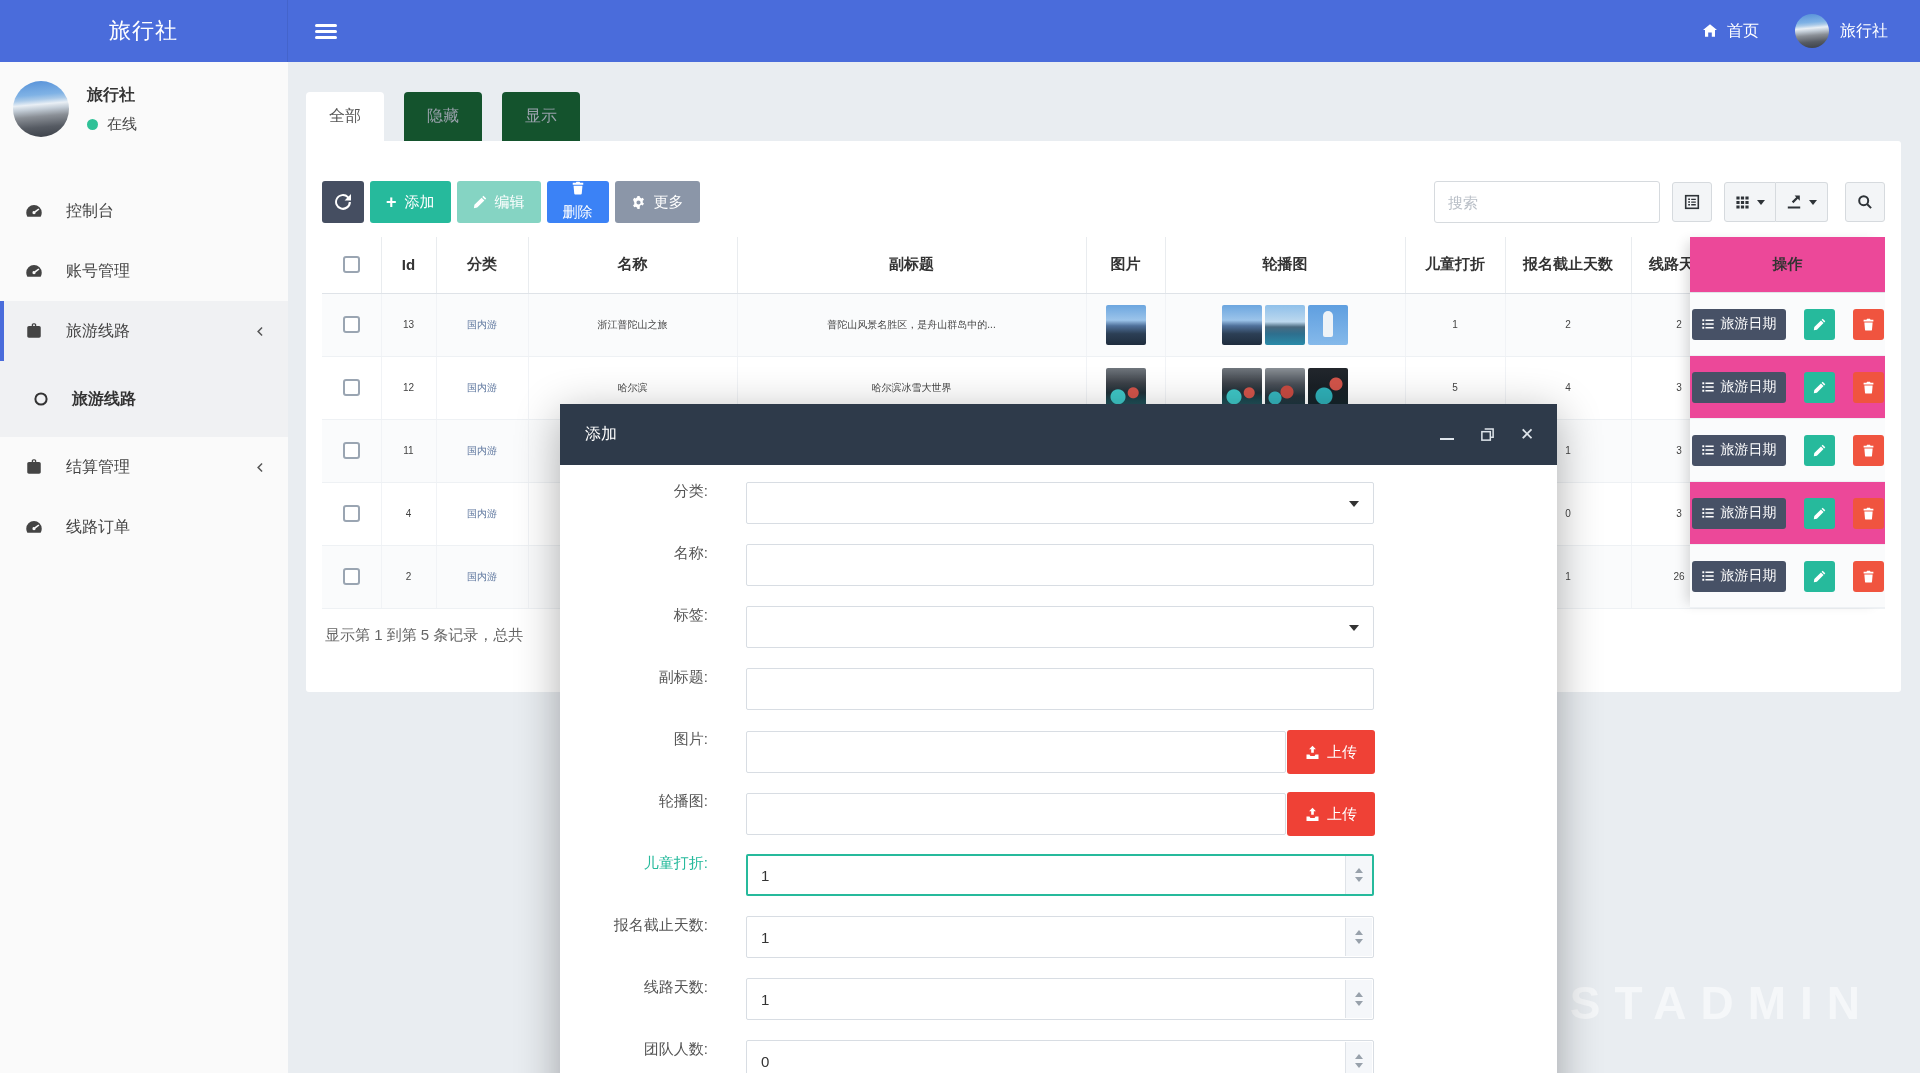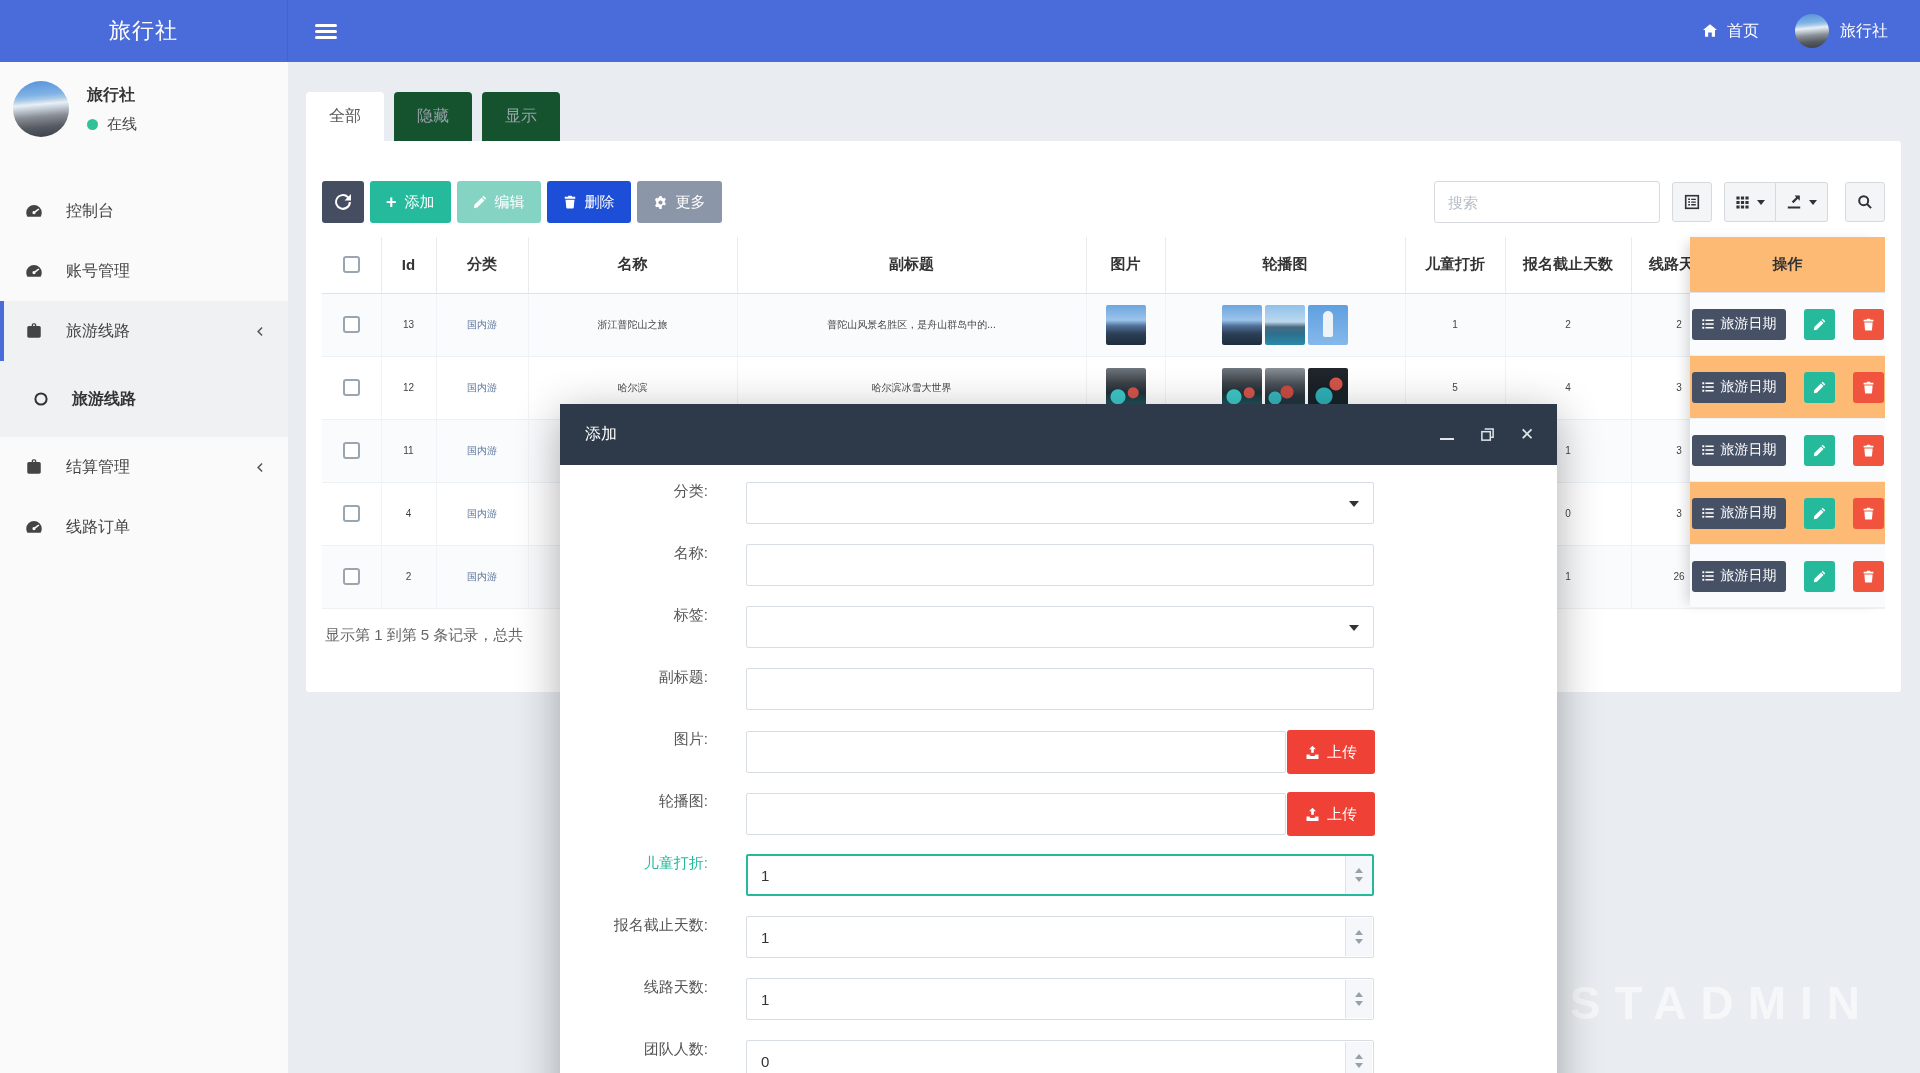--- a/index.html
+++ b/index.html
@@ -31,33 +31,33 @@
   .dot { width:11px; height:11px; border-radius:50%; background:#2fc197; }
   .menu { padding-top:20px; }
   .menu-item { height:60px; display:flex; align-items:center; gap:23px; padding:0 22px 0 25px;
                font-size:16px; color:#444; cursor:pointer; position:relative; }
   .menu-item .chev { margin-left:auto; color:#555; }
   .menu-item.active-parent { background:#f0f1f3; }
   .menu-item.active-parent::before { content:""; position:absolute; left:0; top:0; bottom:0; width:4px; background:#4a6cdb; }
   .menu-item.menu-sub { background:#f0f1f3; height:76px; padding-left:33px; font-weight:bold; color:#333; }
   
   .main { flex:1; position:relative; padding:30px 19px 0 18px; }
-  .tabs { display:flex; gap:10px; height:49px; }
+  .tabs { display:flex; gap:20px; height:49px; }
   .tab { min-width:74px; padding:0 23px; display:flex; align-items:center; justify-content:center;
          background:#14532d; color:#9aa2ac; font-size:16px; border-radius:4px 4px 0 0; cursor:pointer; }
   .tab.active { background:#fff; color:#555; }
   .panel { background:#fff; border-radius:0 3px 3px 3px; min-height:551px; padding:40px 16px 0 16px; position:relative; }
   .toolbar { display:flex; align-items:center; }
   .btn { height:42px; border:none; border-radius:3px; color:#fff; font-size:15px;
          display:inline-flex; align-items:center; gap:8px; padding:0 16px; cursor:pointer; }
   .btn + .btn { margin-left:6px; }
   .btn-refresh { width:42px; padding:0; justify-content:center; background:#454e61; }
   .btn-add { background:#26ba9c; }
   .btn-edit { background:#85d4c3; }
-  .btn-del  { background:#1d4ed8; }
+  .btn-del  { background:#3b82f6;flex-direction:column; }
   .btn-more { background:#8b96a8; }
   .plus { font-size:18px; font-weight:bold; line-height:1; }
   .toolbar-right { margin-left:auto; display:flex; align-items:center; }
   .search-input { width:226px; height:42px; border:1px solid #d6dade; border-radius:3px;
                   padding:0 13px; font-size:15px; color:#333; outline:none; }
   .search-input::placeholder { color:#b9bfc7; }
   .sbtn { height:40px; min-width:40px; background:#f3f5f7; border:1px solid #d6dade; border-radius:3px;
           display:inline-flex; align-items:center; justify-content:center; gap:7px; padding:0 10px;
           color:#2e3338; cursor:pointer; }
   .sgap { width:12px; } .sgap2 { width:17px; }
@@ -90,21 +90,21 @@
       radial-gradient(circle at 68% 62%, #d2544a 0 5px, transparent 6px),
       linear-gradient(to bottom,#70767d 0%,#3c4148 38%,#203038 62%,#1d4a52 82%,#27555e 100%); }
   .tm-harbin-b { background:
       radial-gradient(circle at 55% 60%, #c84b42 0 6px, transparent 7px),
       radial-gradient(circle at 25% 75%, #35b5bd 0 6px, transparent 7px),
       linear-gradient(to bottom,#8a9096 0%,#4a5058 40%,#26333c 70%,#1b3a42 100%); }
   .tm-harbin-c { background:
       radial-gradient(circle at 70% 40%, #d2544a 0 6px, transparent 7px),
       radial-gradient(circle at 40% 70%, #2fb0b8 0 8px, transparent 9px),
       linear-gradient(to bottom,#23272d 0%,#1a2026 45%,#14262c 100%); }
-  .fixed-col { position:absolute; top:0; right:0; width:195px; background:#fdba74; z-index:5;
+  .fixed-col { position:absolute; top:0; right:0; width:195px; background:#ec4899; z-index:5;
                box-shadow:-8px 0 12px -5px rgba(0,0,0,.16); }
   .fhead { height:56px; display:flex; align-items:center; justify-content:center; font-size:15px;
            font-weight:bold; color:#333; border-bottom:1px solid #dfe3e8; }
   .frow { height:63px; display:flex; align-items:center; justify-content:center; gap:18px; border-bottom:1px solid #eef1f4; }
   .frow:nth-child(odd) { background:#fafbfc; }
   .btn-dates { height:31px; background:#475166; color:#fff; font-size:14px; border:none; border-radius:3px;
                display:inline-flex; align-items:center; gap:6px; padding:0 9px; cursor:pointer; }
   .btn-sq { width:31px; height:31px; border:none; border-radius:3px; color:#fff; cursor:pointer;
             display:inline-flex; align-items:center; justify-content:center; }
   .btn-sq.edit { background:#26ba9c; }

